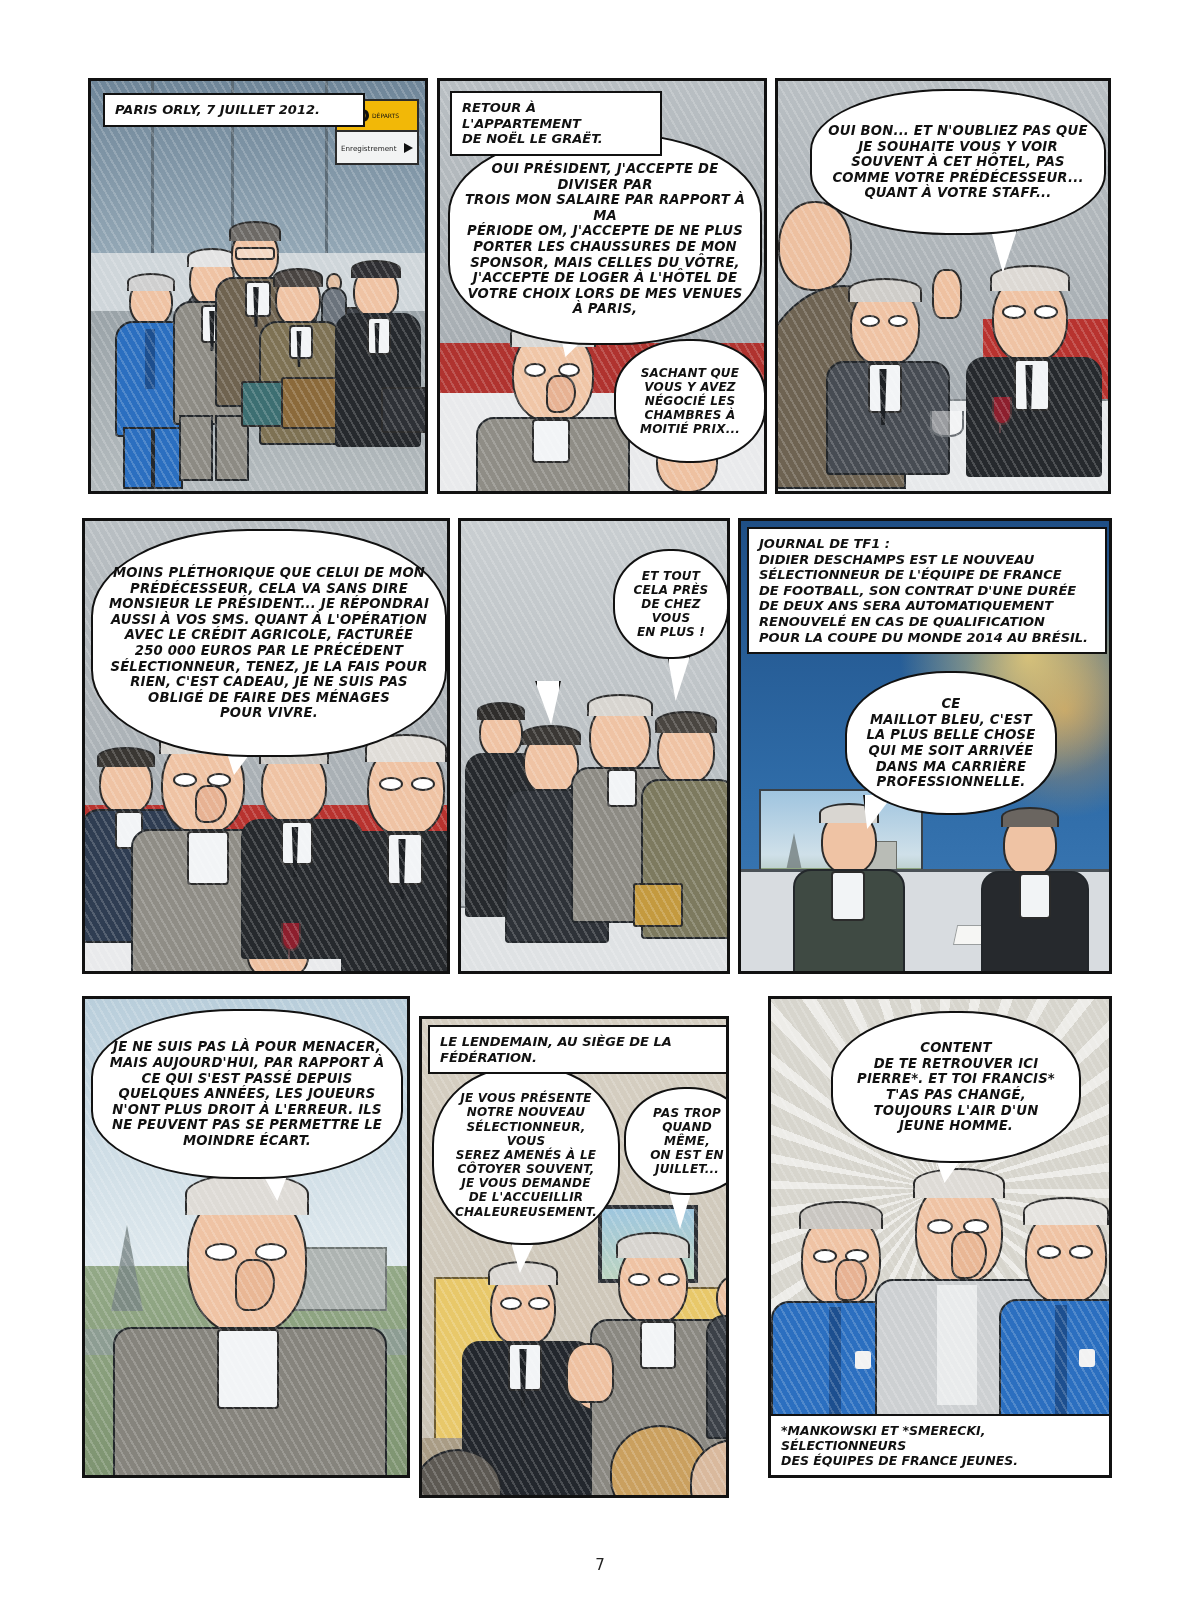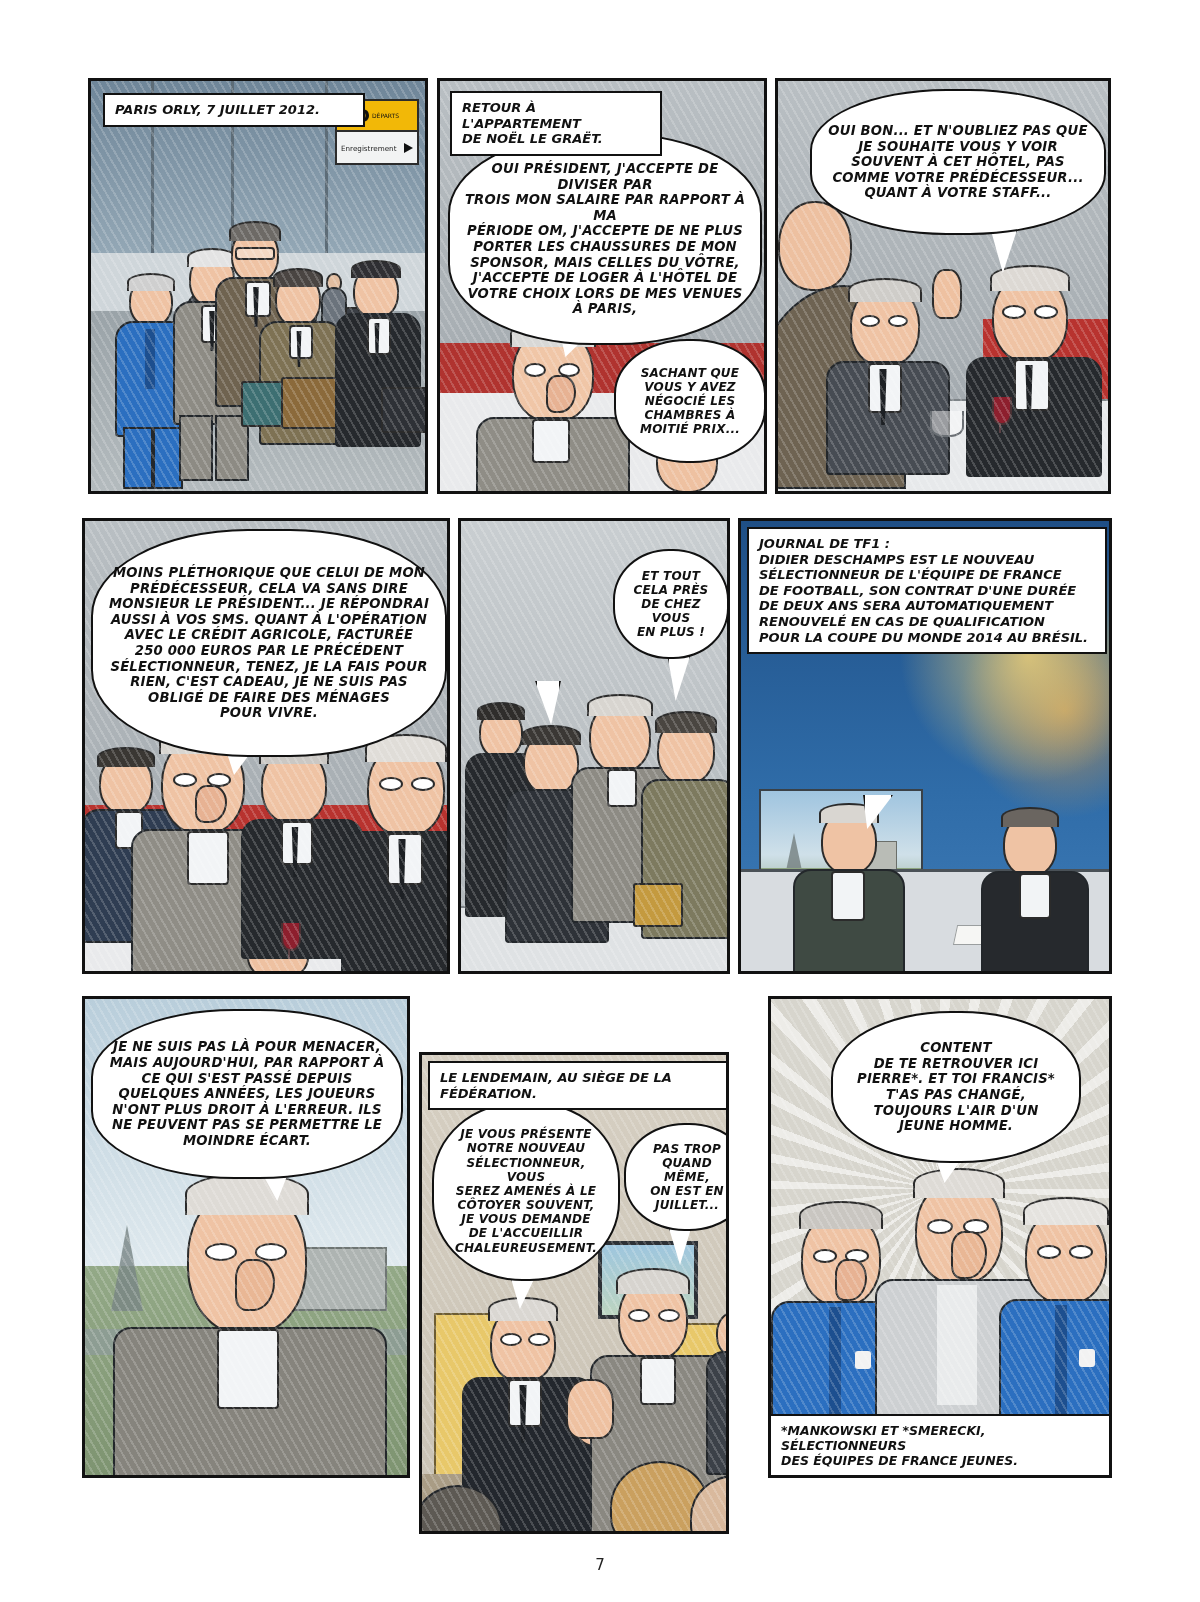--- a/index.html
+++ b/index.html
@@ -618,20 +618,28 @@
     <div class="caption" style="left:6px; top:6px; width:360px;">
       <span>JOURNAL DE TF1 :
 DIDIER DESCHAMPS EST LE NOUVEAU
 SÉLECTIONNEUR DE L'ÉQUIPE DE FRANCE
 DE FOOTBALL, SON CONTRAT D'UNE DURÉE
 DE DEUX ANS SERA AUTOMATIQUEMENT
 RENOUVELÉ EN CAS DE QUALIFICATION
 POUR LA COUPE DU MONDE 2014 AU BRÉSIL.</span>
     </div>
 
+    <div class="balloon" style="left:104px; top:150px; width:212px; height:144px; border-radius:48%/44%;">
+      <span>CE
+MAILLOT BLEU, C'EST
+LA PLUS BELLE CHOSE
+QUI ME SOIT ARRIVÉE
+DANS MA CARRIÈRE
+PROFESSIONNELLE.</span>
+    </div>
     <div class="tail" style="left:122px; top:274px;">
       <i style="width:26px; height:34px; clip-path:polygon(0 0,100% 0,14% 100%);"></i>
     </div>
   </div>
 
   <div class="panel" style="left:82px; top:996px; width:328px; height:482px; background:#aebfc9;">
     <div class="sky" style="height:56%; background:linear-gradient(#b9cedb,#dfe9ee);"></div>
     <div style="position:absolute; left:0; right:0; top:56%; bottom:0; background:linear-gradient(#93a987,#7e9471);"></div>
     <div class="eiffel" style="left:26px; top:226px; border-left-width:16px; border-right-width:16px; border-bottom-width:86px; border-bottom-color:rgba(120,132,132,.8);"></div>
     <div style="position:absolute; left:168px; top:248px; width:130px; height:60px; background:#aeb4b2; border:2px solid #6e7573;"></div>
@@ -656,21 +664,21 @@
 QUELQUES ANNÉES, LES JOUEURS
 N'ONT PLUS DROIT À L'ERREUR. ILS
 NE PEUVENT PAS SE PERMETTRE LE
 MOINDRE ÉCART.</span>
     </div>
     <div class="tail" style="left:176px; top:172px;">
       <i style="width:24px; height:30px; clip-path:polygon(0 0,100% 0,58% 100%);"></i>
     </div>
   </div>
 
-  <div class="panel" style="left:419px; top:1052px; width:310px; height:482px; background:#14532d;">
+  <div class="panel" style="left:419px; top:1016px; width:310px; height:482px; background:#14532d;">
     <div class="fed-wall"></div>
     <div class="fed-panel" style="left:12px; top:258px; width:86px; height:200px;"></div>
     <div class="fed-panel" style="left:246px; top:268px; width:82px; height:192px;"></div>
     <div class="fed-screen" style="left:176px; top:186px; width:92px; height:70px;"></div>
     <div style="position:absolute; left:0; right:0; bottom:0; height:12%; background:#a99c85;"></div>
 
     <div class="fig" style="left:52px; top:250px;">
       <div class="head" style="left:16px; top:0; width:62px; height:74px;"></div>
       <div class="hair" style="left:14px; top:-8px; width:66px; height:22px; background:#dad7d2;"></div>
       <div style="position:absolute; left:26px; top:28px; width:18px; height:9px; border:2px solid #2b2b2b; border-radius:50%; background:#fff;"></div>

